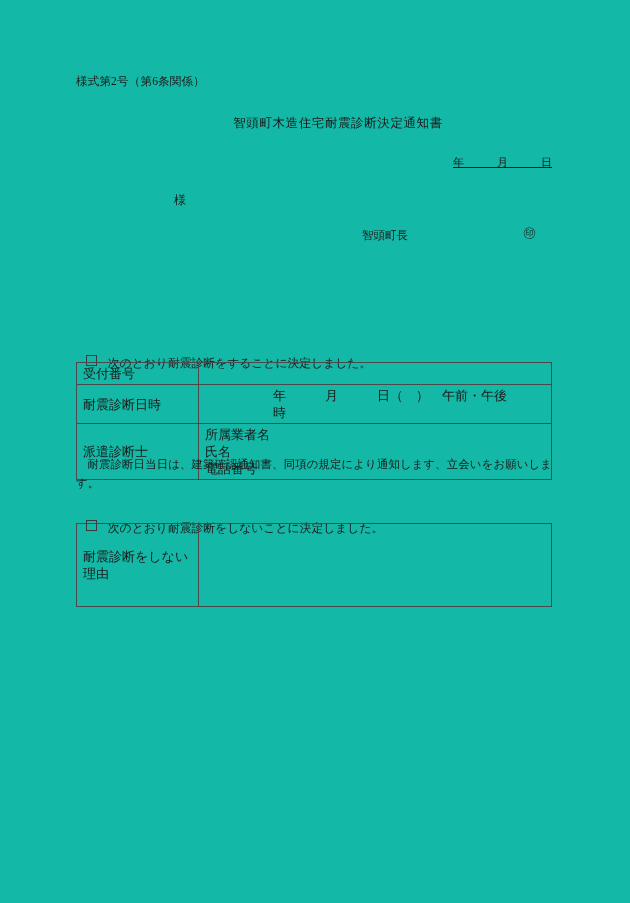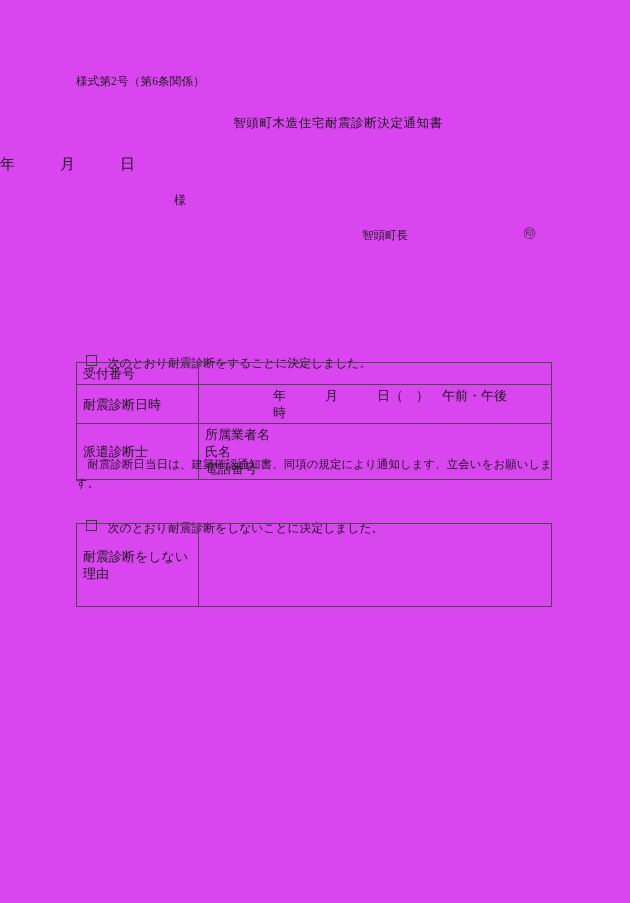--- a/index.html
+++ b/index.html
@@ -11,21 +11,21 @@
     width: 630px;
     height: 903px;
     position: relative;
     font-family: "Liberation Serif", "DejaVu Serif", serif;
     color: #1a1a1a;
     -webkit-font-smoothing: antialiased;
   }
   .page {
     position: absolute;
     inset: 0;
-    background: #d946ef;
+    background: #14b8a6;
   }
 
   
   .form-no {
     position: absolute;
     left: 76px;
     top: 74px;
     font-size: 11.5px;
     letter-spacing: 0.2px;
     white-space: pre;
@@ -39,23 +39,24 @@
     font-size: 12.5px;
     letter-spacing: 0.6px;
     white-space: pre;
     padding-left: 23px;
   }
   .date-line {
     position: absolute;
     left: 0;
     top: 155px;
     width: 552px;
-    text-align: left;
-    font-size: 15px;
-    white-space: pre;
+    text-align: right;
+    font-size: 11px;
+    white-space: pre;
+    text-decoration: underline;
   }
   .addressee {
     position: absolute;
     left: 174px;
     top: 192px;
     font-size: 12px;
     white-space: pre;
   }
   .issuer-row {
     position: absolute;

